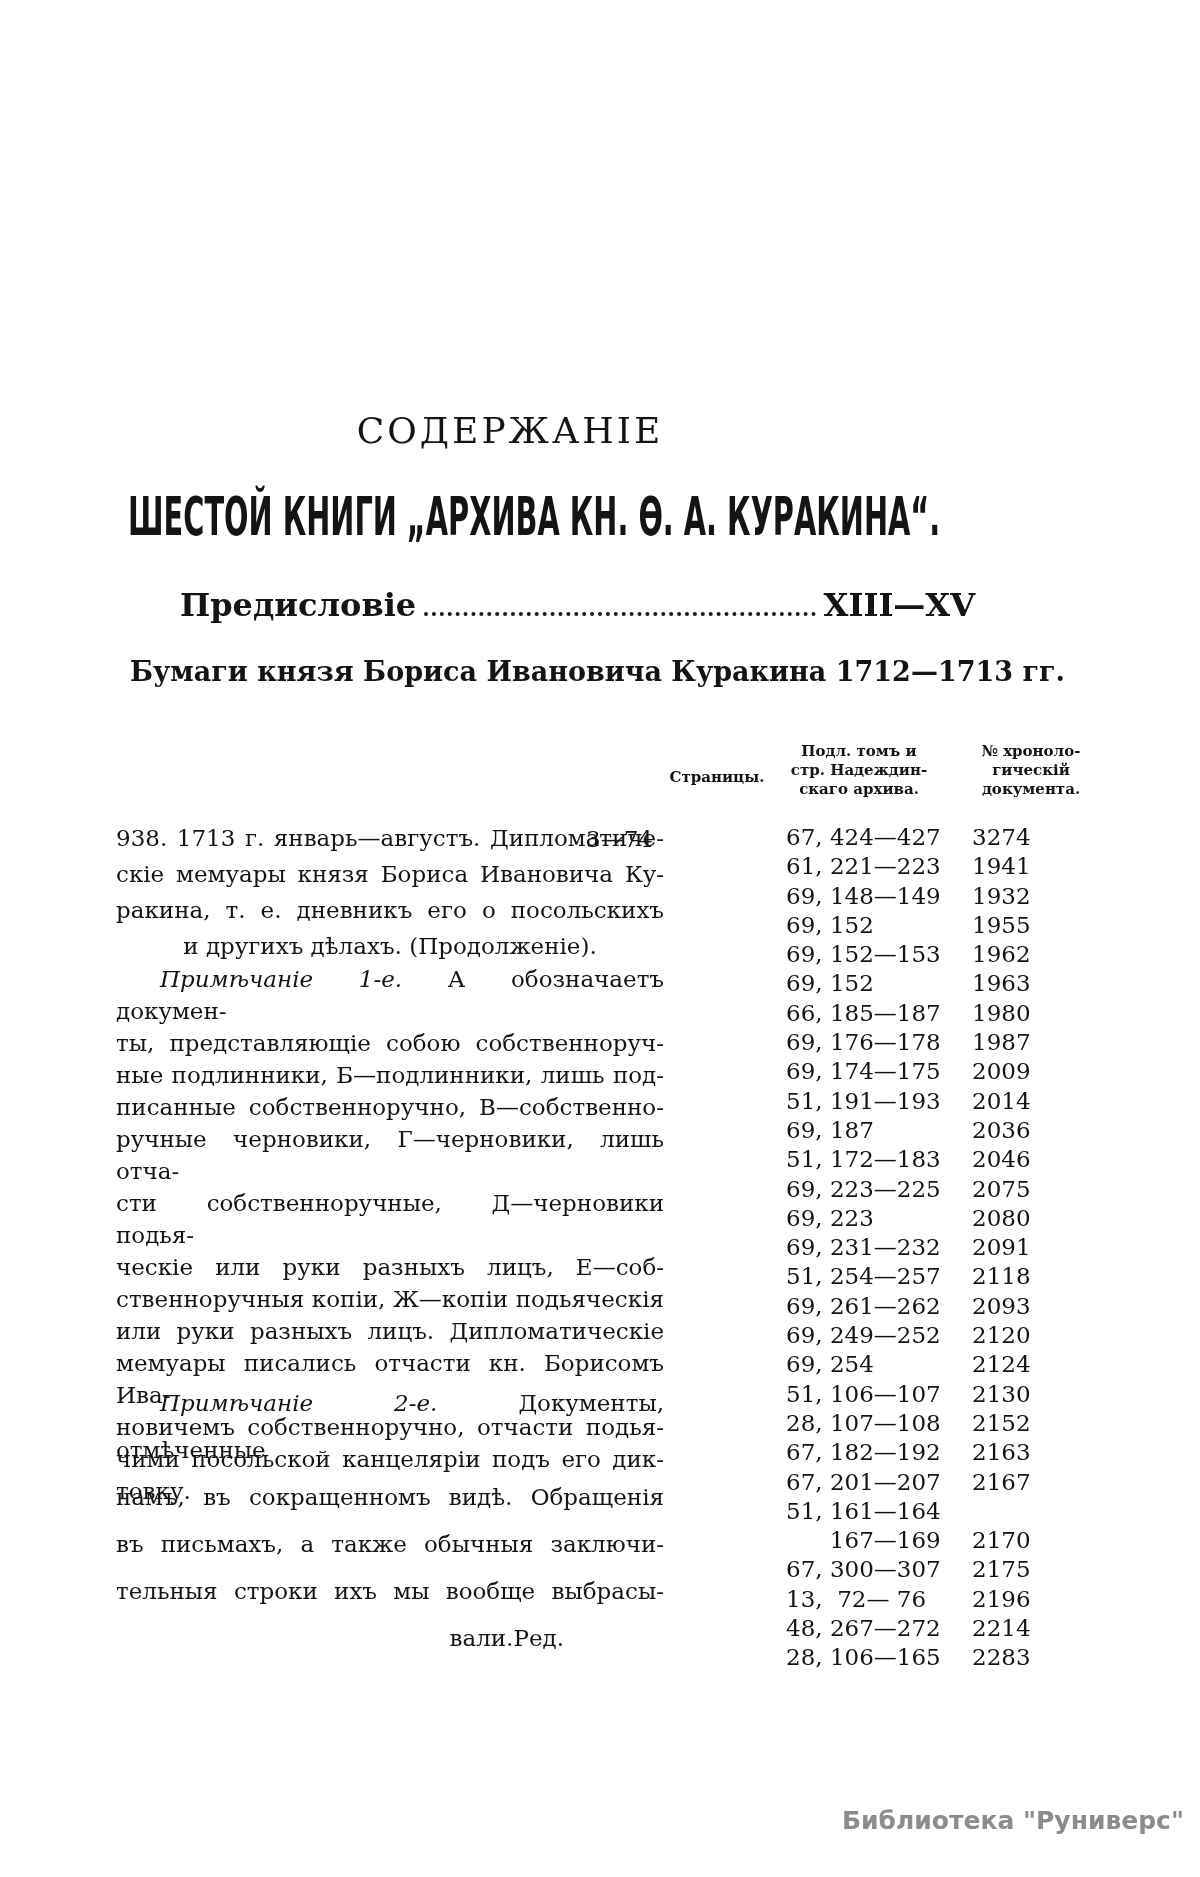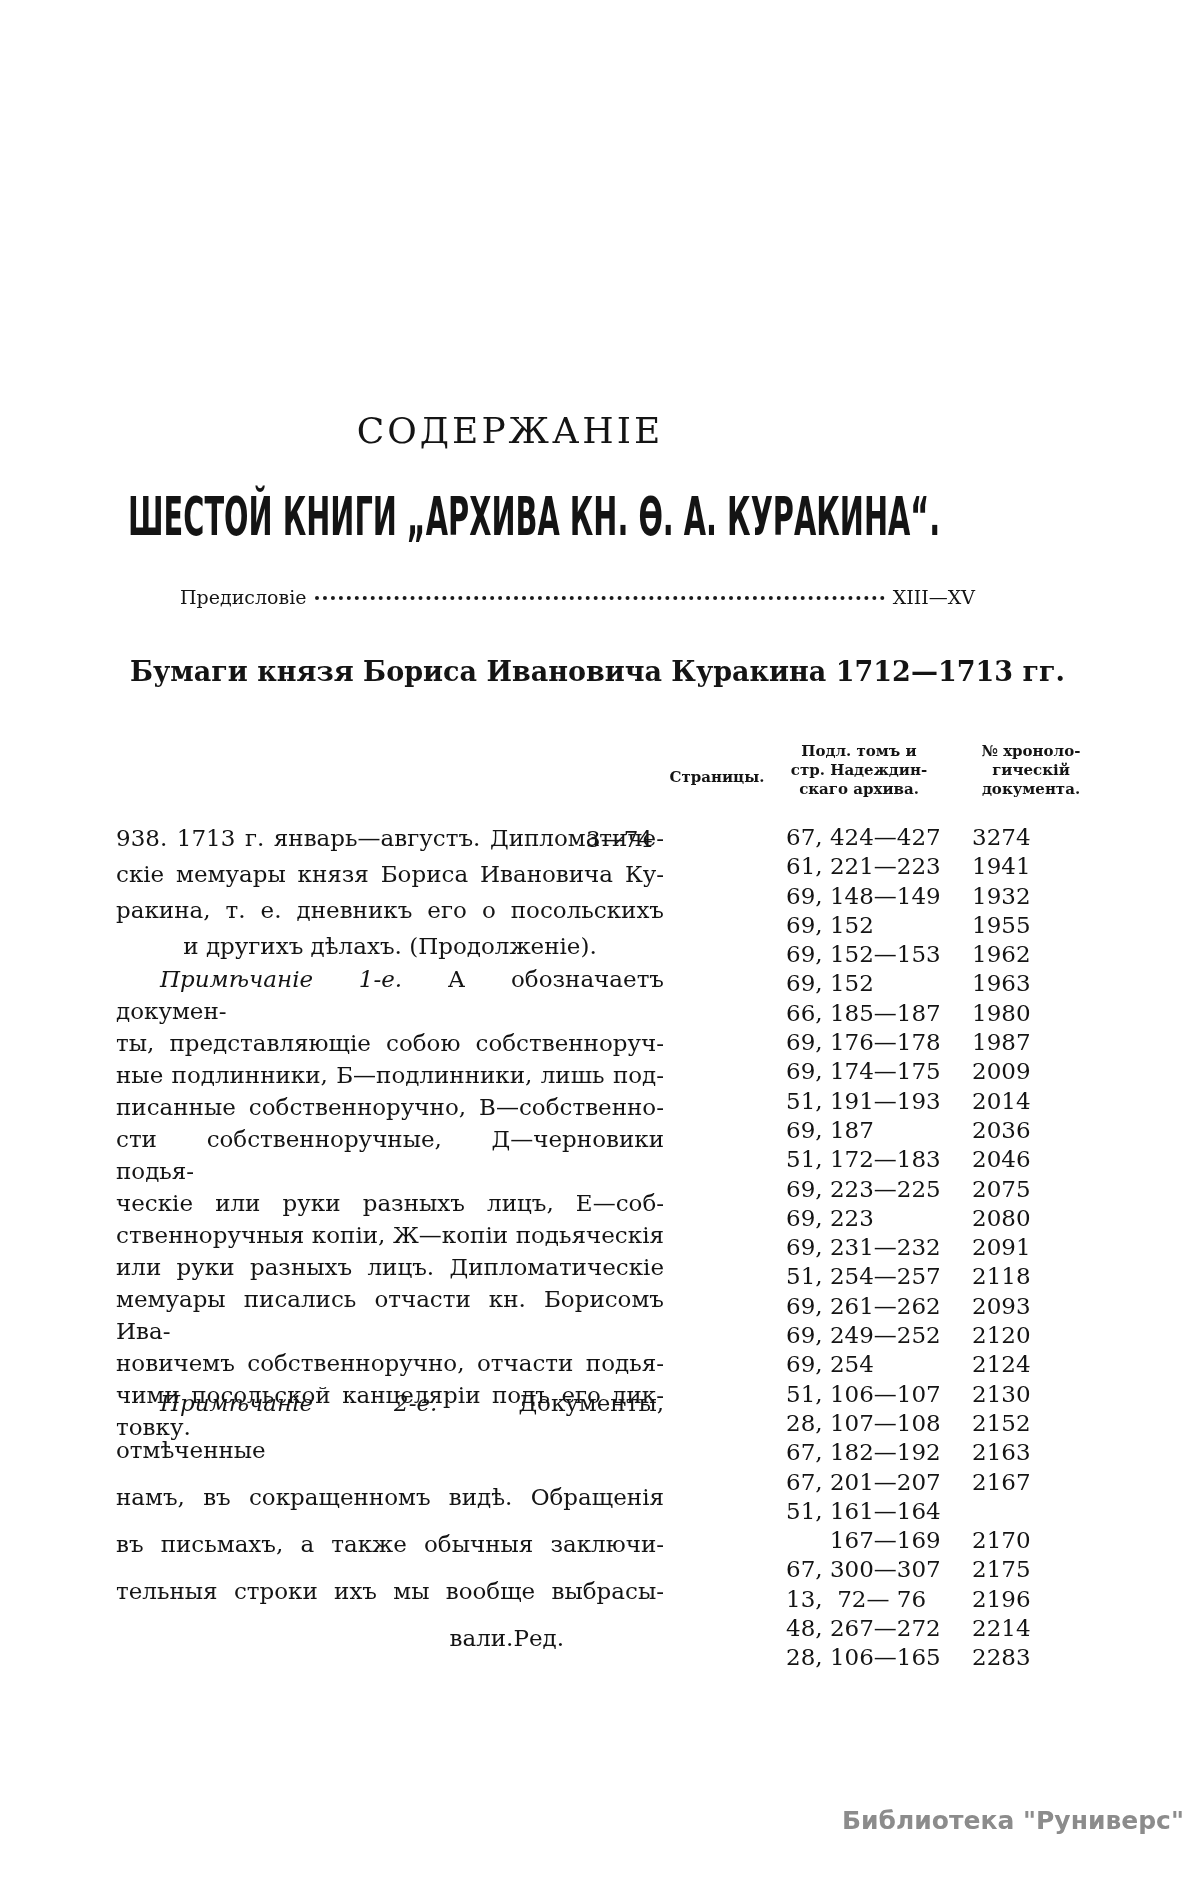--- a/index.html
+++ b/index.html
@@ -13,21 +13,21 @@
     white-space:nowrap;
   }
   .subtitle-wrap { position:absolute; top:486px; left:128px; width:800px; height:70px; }
   .subtitle {
     display:inline-block; font-family:"DejaVu Sans", sans-serif; font-weight:bold;
     font-size:40px; white-space:nowrap; transform:scale(0.72,1.32);
     transform-origin:left top;
   }
   .preface {
     position:absolute; top:586px; left:180px; width:795px;
-    display:flex; align-items:flex-end; font-size:19px; font-weight:normal;
+    display:flex; align-items:flex-end; font-size:32px; font-weight:bold;
   }
   .leader { flex:1 1 auto; border-bottom:4px dotted #1a1a1a; margin:0 8px 8px 8px; height:0; }
   .section-heading {
     position:absolute; top:656px; left:130px; width:820px; text-align:center;
     font-size:27px; font-weight:bold; white-space:nowrap;
   }
   .colhead {
     position:absolute; font-size:15px; font-weight:bold; text-align:center; line-height:19px;
   }
   #head-pages { top:768px; left:652px; width:130px; }
@@ -93,20 +93,21 @@
       <div class="tline">938. 1713 г. январь—августъ. Дипломатиче-</div>
       <div class="tline">скіе мемуары князя Бориса Ивановича Ку-</div>
       <div class="tline">ракина, т. е. дневникъ его о посольскихъ</div>
       <div class="tline last-center">и другихъ дѣлахъ. (Продолженіе).</div>
     </div>
   <div class="textcol" id="note1">
       <div class="tline first-indent"><span class="lead-italic">Примѣчаніе 1-е.</span> А обозначаетъ докумен-</div>
       <div class="tline">ты, представляющіе собою собственноруч-</div>
       <div class="tline">ные подлинники, Б—подлинники, лишь под-</div>
       <div class="tline">писанные собственноручно, В—собственно-</div>
+      <div class="tline">ручные черновики, Г—черновики, лишь отча-</div>
       <div class="tline">сти собственноручные, Д—черновики подья-</div>
       <div class="tline">ческіе или руки разныхъ лицъ, Е—соб-</div>
       <div class="tline">ственноручныя копіи, Ж—копіи подьяческія</div>
       <div class="tline">или руки разныхъ лицъ. Дипломатическіе</div>
       <div class="tline">мемуары писались отчасти кн. Борисомъ Ива-</div>
       <div class="tline">новичемъ собственноручно, отчасти подья-</div>
       <div class="tline">чими посольской канцеляріи подъ его дик-</div>
       <div class="tline last-left">товку.</div>
     </div>
   <div class="textcol" id="note2">

